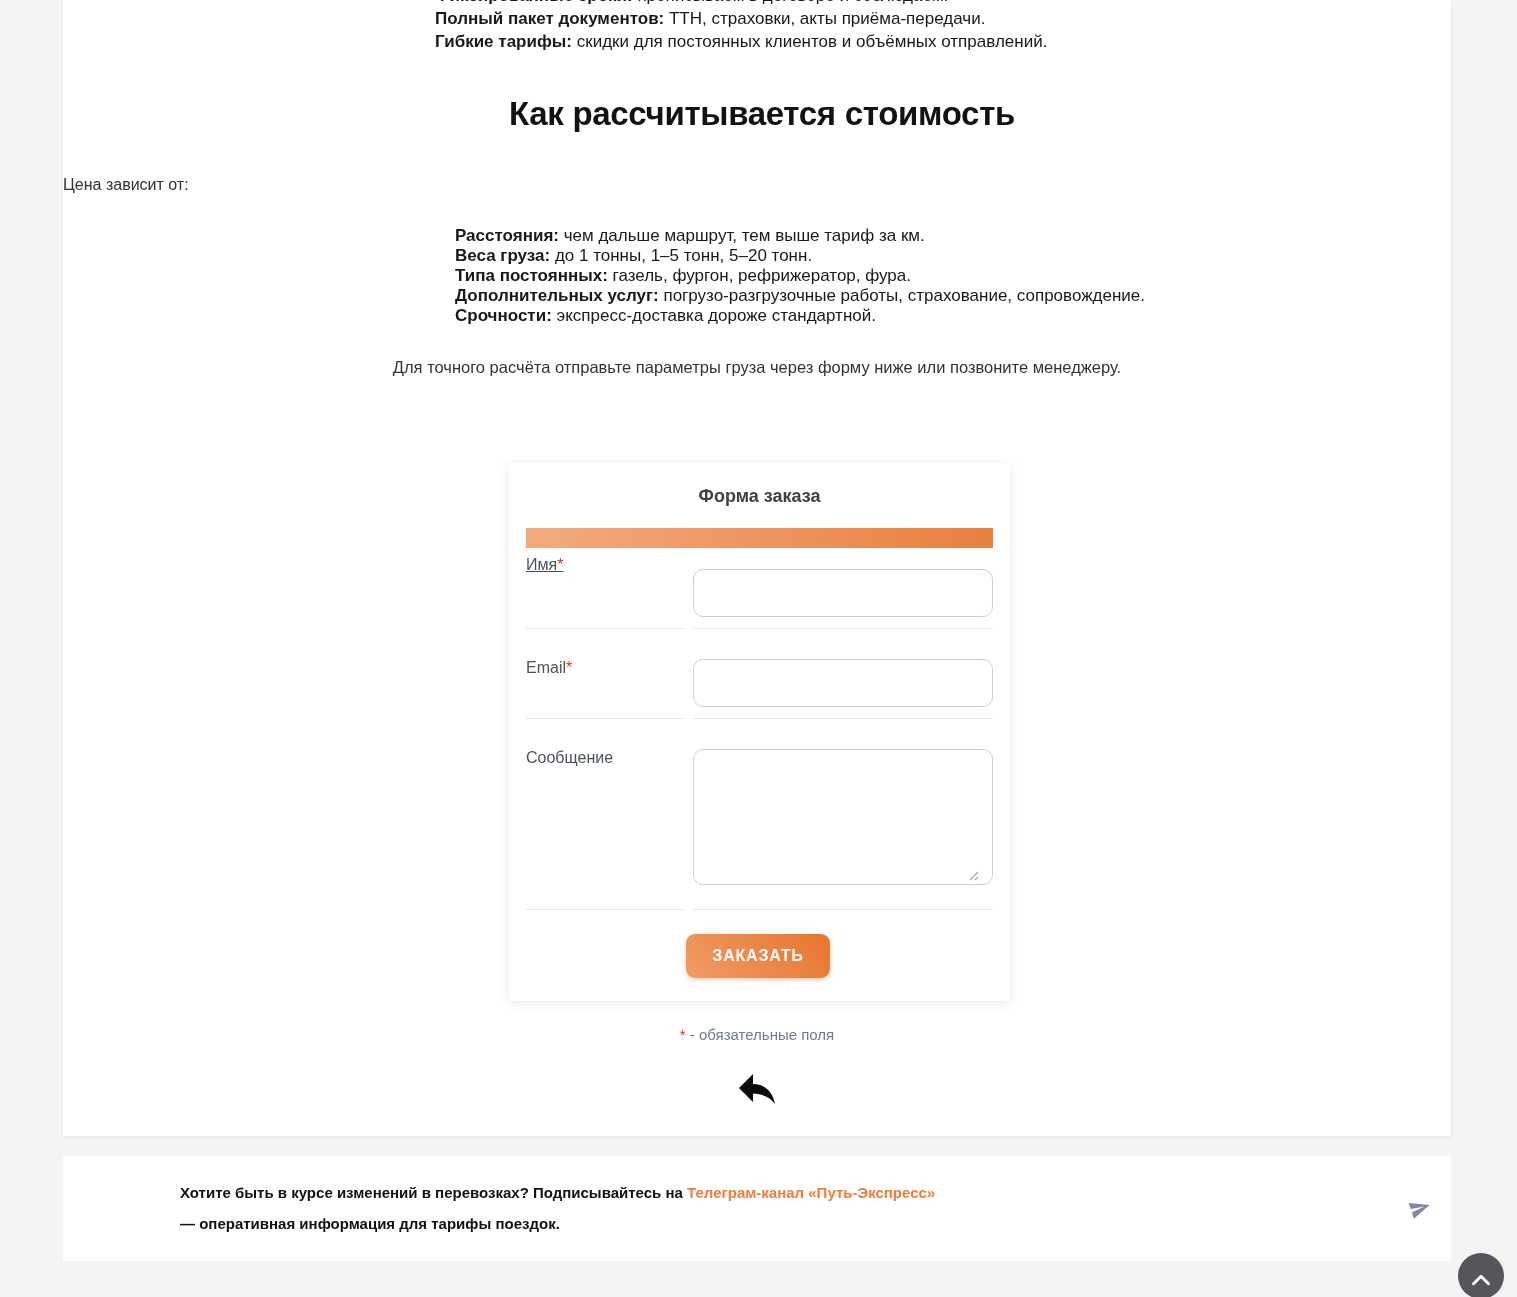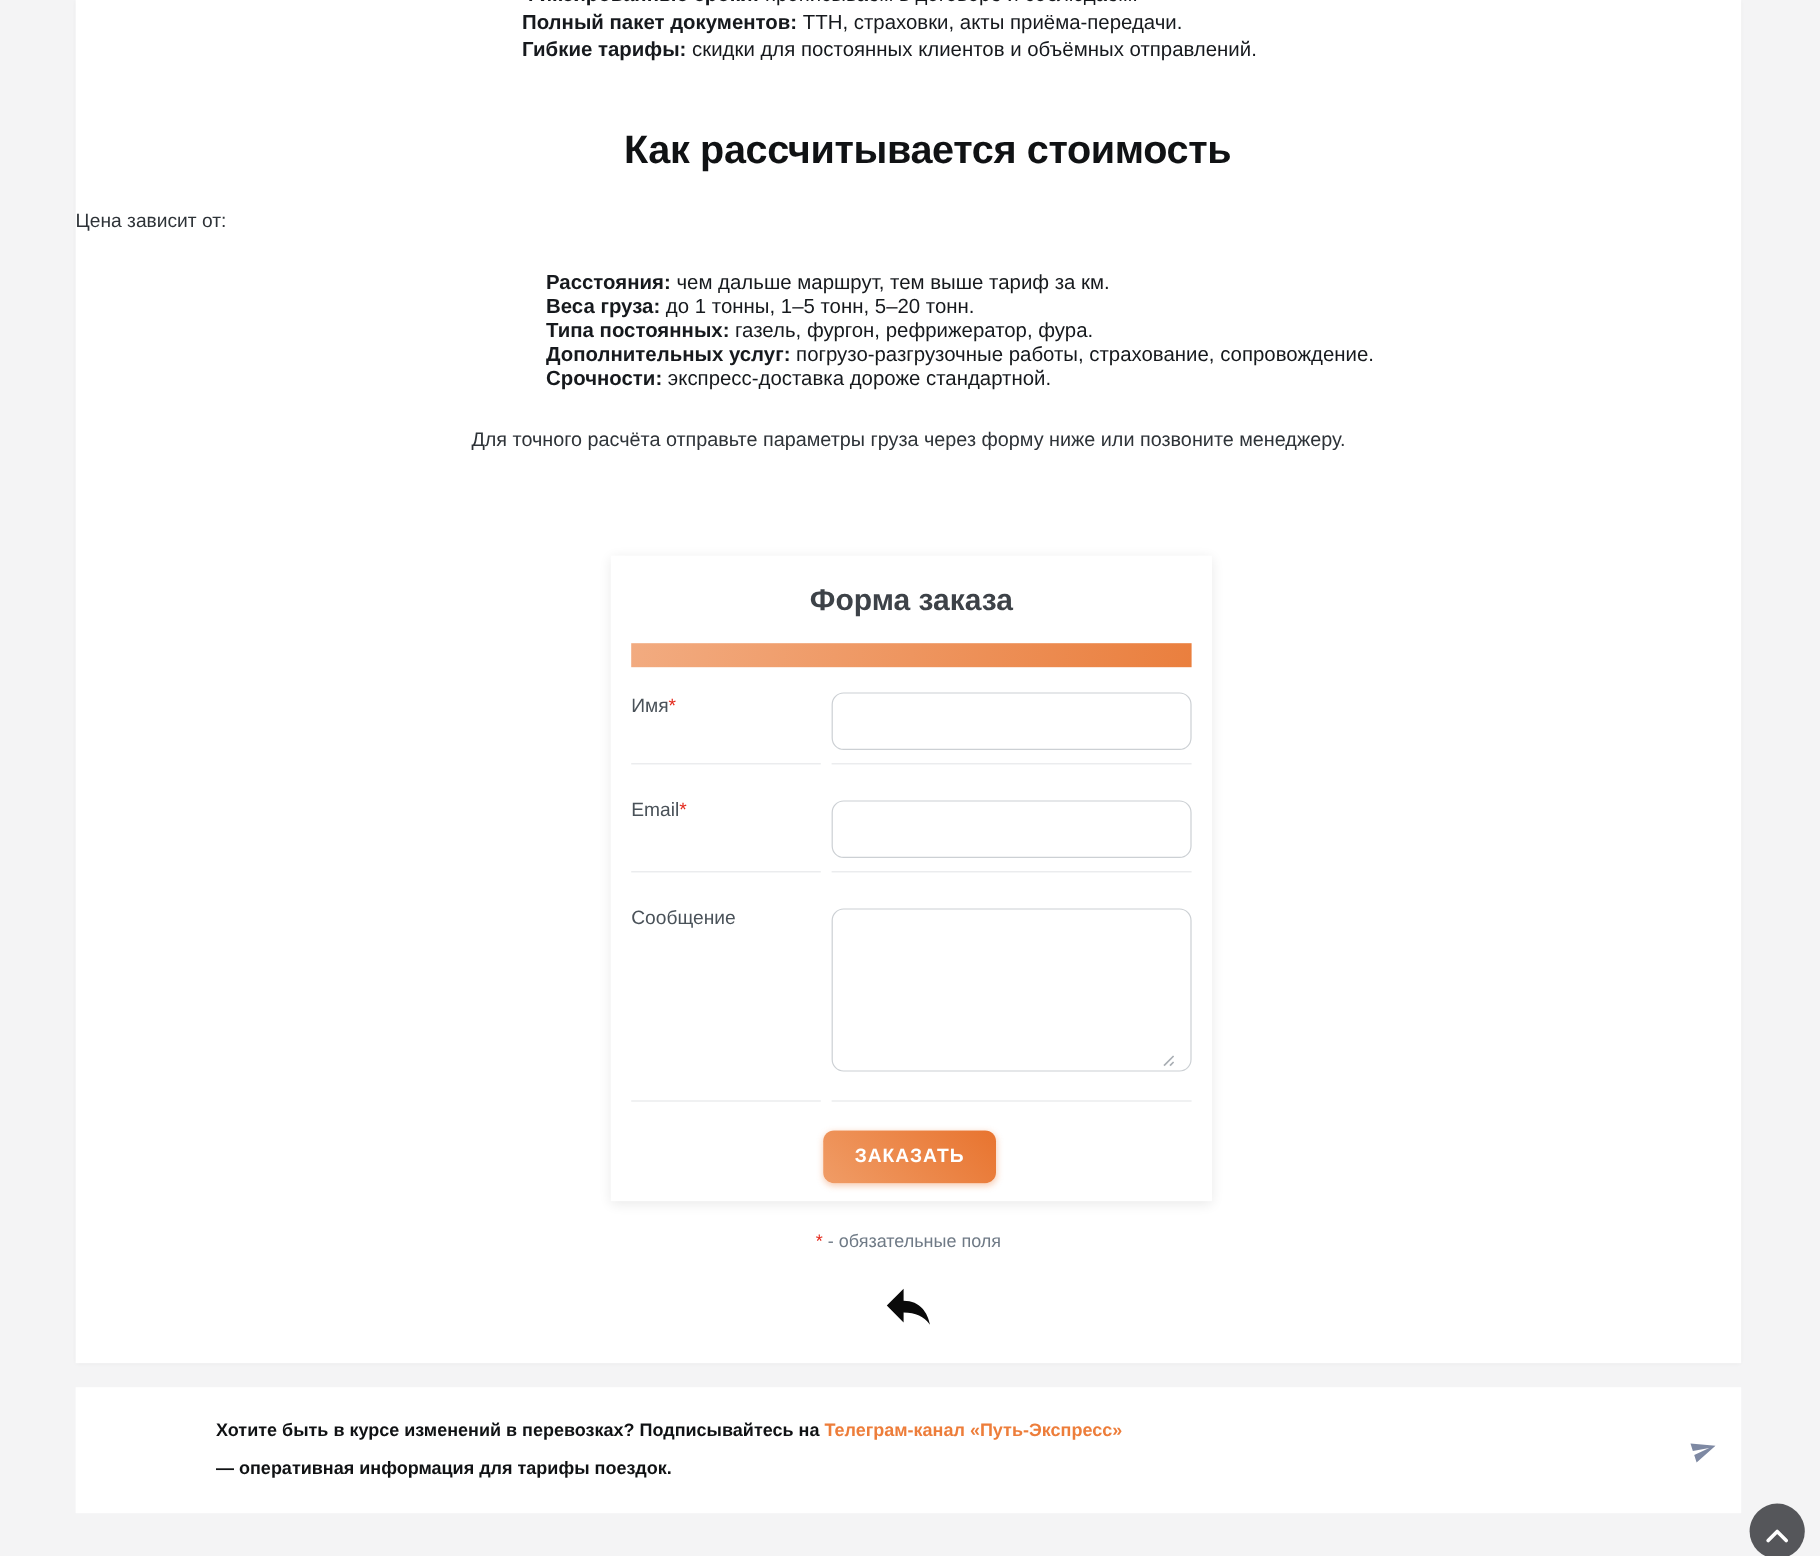--- a/index.html
+++ b/index.html
@@ -29,21 +29,21 @@
     left: 372px; top: -16px;
     font-size: 17px; line-height: 23px;
     color: #16191d;
   }
   .features p { margin: 0; }
   .features b { font-weight: bold; }
 
   .heading {
     position: absolute;
     left: 0; top: 90px; width: 100%;
-    margin: 16px;
+    margin: 5px;
     text-align: center;
     font-size: 33px; font-weight: bold;
     color: #101214;
     letter-spacing: -0.3px;
   }
 
   .sub {
     position: absolute;
     left: 0; top: 176px; width: 100%;
     margin: 0;
@@ -73,38 +73,38 @@
     left: 446px; top: 463px;
     width: 501px; height: 538px;
     box-sizing: border-box;
     padding: 0 17px;
     background: #fff;
     box-shadow: 0 2px 10px rgba(0,0,0,.09);
   }
   .card-title {
     margin-top: 23px;
     text-align: center;
-    font-size: 25px; font-weight: 600;
+    font-size: 18px; font-weight: 600;
     color: #3d4248;
   }
   .grad-bar {
     margin-top: 21px;
     height: 20px;
     background: linear-gradient(100deg, var(--gradient-start,#f2ab80), var(--gradient-end,#ea7f3e));
   }
 
   .form-row { display: flex; gap: 9px; }
   .form-row .cell {
     padding-top: 30px; padding-bottom: 11px;
     border-bottom: 1px solid #e7e8ea;
   }
   .form-row.row-first .cell { padding-top: 21px; }
   .form-row.row-msg .cell { padding-bottom: 24px; }
   .cell-label { width: 158px; box-sizing: border-box; padding-top: 33px; font-size: 16px; color: var(--label-gray,#4a5259); }
-  .form-row.row-first .cell-label { padding-top: 24px; }
+  .form-row.row-first .cell-label { padding-top: 8px; text-decoration: underline; }
   .cell-input { flex: 1; position: relative; }
   .req { color: var(--required-red,#e42a1d); }
 
   .text-field, .text-area {
     width: 100%;
     box-sizing: border-box;
     border: 1px solid #ccd0d4;
     border-radius: 10px;
     background: #fff;
     outline: none;

